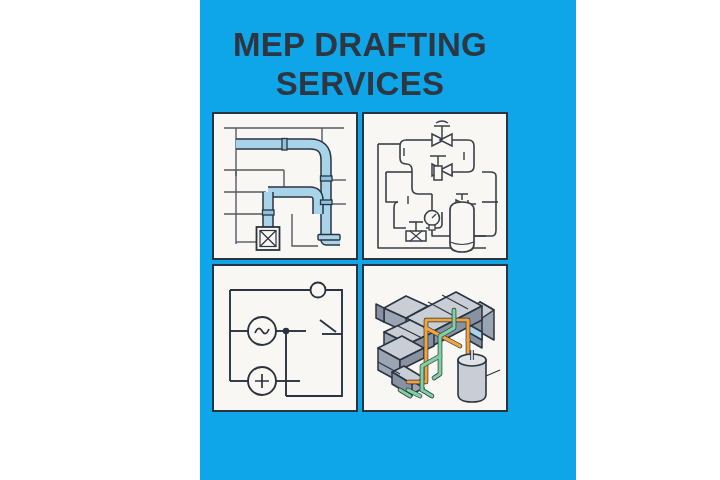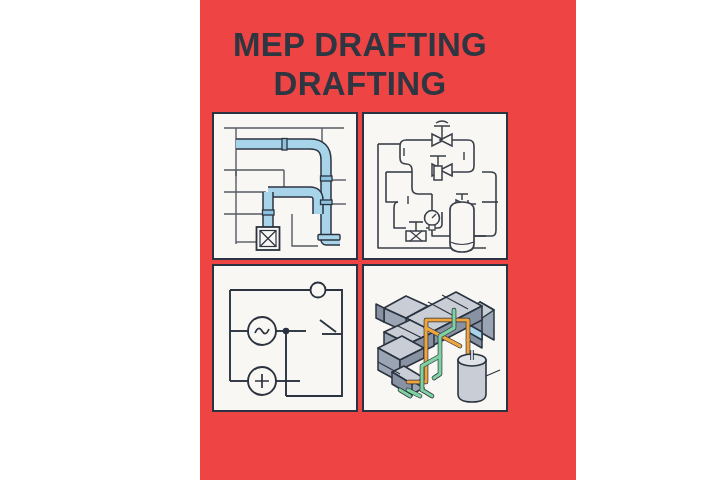--- a/index.html
+++ b/index.html
@@ -13,21 +13,21 @@
     height: 480px;
     overflow: hidden;
     font-family: "Liberation Sans", sans-serif;
   }
   #poster {
     position: absolute;
     left: 200px;
     top: 0px;
     width: 376px;
     height: 480px;
-    background: #ef4444;
+    background: #0ea5e9;
   }
   #title {
     position: absolute;
     left: 0;
     top: 26px;
     width: 320px;
     text-align: center;
     color: #2e3641;
     font-weight: bold;
     font-size: 33px;
@@ -56,21 +56,21 @@
   }
   .panel svg { display: block; }
 </style>
 </head>
 <body>
 
 <div id="poster">
 
   <div id="title">
     <span>MEP DRAFTING</span>
-    <span class="l2">DRAFTING</span>
+    <span class="l2">SERVICES</span>
   </div>
 
   <div id="grid">
 
     <div class="panel">
       <svg width="142" height="144" viewBox="0 0 142 144">
         <rect x="0" y="0" width="142" height="144" fill="#f9f7f3"></rect>
         <g stroke="#555b63" stroke-width="1.4" fill="none">
           <path d="M10 14 H130"></path>
           <path d="M22 14 V62"></path>

